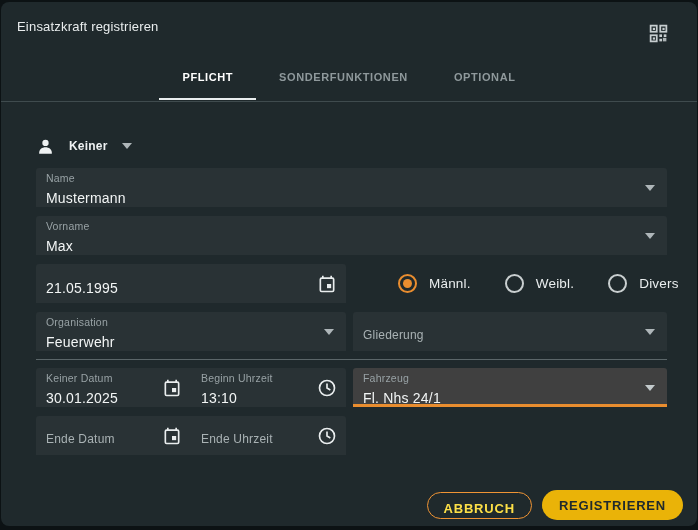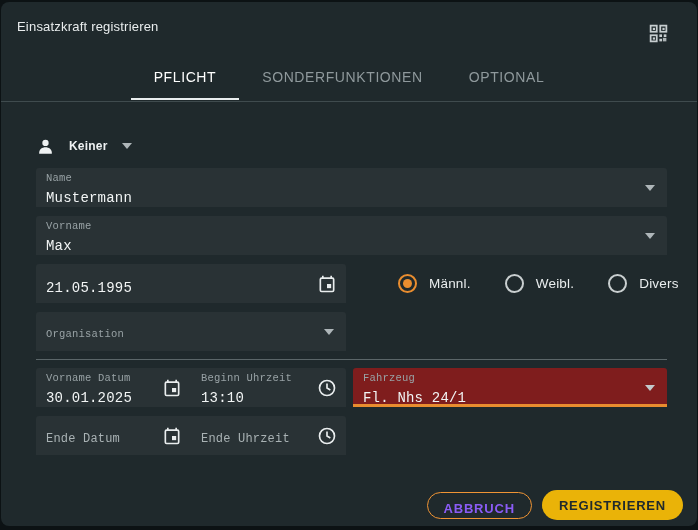--- a/index.html
+++ b/index.html
@@ -4,62 +4,62 @@
 <style>
   html,body{margin:0;padding:0;background:#0c1214;width:698px;height:530px;overflow:hidden;
     font-family:"Liberation Sans", sans-serif;}
   .dialog{position:absolute;top:2px;left:1px;right:1px;bottom:4px;background:#1f292c;
     border-radius:8px;overflow:hidden;}
   
   .hdr-title{position:absolute;top:17px;left:16px;font-size:13px;color:#e9edee;letter-spacing:.2px;}
   .qr-icon{position:absolute;top:21px;right:28px;width:21px;height:21px;cursor:pointer;}
   
   .tabs{position:absolute;top:52px;left:0;right:0;height:46px;display:flex;justify-content:center;align-items:stretch;}
-  .tab{display:flex;align-items:center;justify-content:flex-end;padding:0 23px;font-size:14px;font-weight:normal;
+  .tab{display:flex;align-items:center;justify-content:flex-end;padding:0 23px;font-size:11px;font-weight:bold;
     letter-spacing:.6px;color:#8f999c;position:relative;cursor:pointer;}
   .tab.active{color:#ffffff;}
   .tab.active::after{content:"";position:absolute;left:0;right:0;bottom:0;height:2px;background:#e9edee;}
   .hdr-divider{position:absolute;top:99px;left:0;right:0;height:1px;background:#3f4b4e;}
   
   .body{position:absolute;top:100px;left:0;right:0;bottom:0;padding:0 30px 0 35px;}
   .keiner-row{margin-top:31px;height:26px;display:flex;align-items:center;gap:14px;cursor:pointer;width:130px;}
   .keiner-label{font-size:12px;font-weight:bold;color:#eef1f2;letter-spacing:.2px;}
   .caret{width:10px;height:6px;flex:0 0 auto;}
   
   .row{display:flex;gap:7px;margin-top:9px;}
   .field{background:#293235;height:39px;border-radius:3px 3px 0 0;display:flex;align-items:center;
     position:relative;cursor:text;overflow:hidden;}
   .grow{flex:1;}
   .w310{width:310px;flex:0 0 310px;}
-  .f-inner{flex:1;padding:4px 0 0 10px;min-width:0;font-family:Liberation Mono, monospace;}
+  .f-inner{flex:1;padding:4px 0 0 10px;min-width:0;}
   .f-label{font-size:10.5px;color:#98a2a5;letter-spacing:.2px;line-height:12px;}
   .f-value{font-size:14px;color:#f2f5f5;letter-spacing:.2px;line-height:18px;margin-top:5px;white-space:nowrap;}
   .field.empty .f-label{font-size:12px;color:#a9b2b4;margin-top:3px;}
   .field .caret{margin-right:12px;}
   .f-icon{width:20px;height:20px;margin-right:9px;flex:0 0 auto;cursor:pointer;}
   .subgroup{display:flex;background:#293235;border-radius:3px 3px 0 0;}
   .subgroup .field{background:transparent;width:155px;flex:0 0 155px;}
-  .field.focused{background:#7f1d1d;}
+  .field.focused{background:#404040;}
   .field.focused::after{content:"";position:absolute;left:0;right:0;bottom:0;height:3px;background:#e98d2f;}
   
   .mid-divider{margin-top:8px;height:1px;background:#5b6669;}
   
   .radio-area{flex:1;display:flex;align-items:center;padding-left:38px;gap:27px;}
   .radio{display:flex;align-items:center;gap:12px;cursor:pointer;padding-left:7px;}
   .r-circle{width:15px;height:15px;border:2px solid #c9cfd0;border-radius:50%;display:flex;
     align-items:center;justify-content:center;flex:0 0 auto;}
   .radio.sel .r-circle{border-color:#e98d2f;}
   .r-dot{width:9px;height:9px;border-radius:50%;background:transparent;}
   .radio.sel .r-dot{background:#e98d2f;}
   .r-label{font-size:13.5px;color:#e9edee;letter-spacing:.2px;}
   
   .actions{position:absolute;right:14px;bottom:6px;display:flex;align-items:center;gap:10px;}
   .btn{border-radius:16px;font-family:"Liberation Sans",sans-serif;font-size:13px;font-weight:bold;
     letter-spacing:.8px;cursor:pointer;}
-  .btn-outline{background:transparent;border:1.5px solid #ef9434;color:#8b5cf6;height:27px;padding:8px 16px;}
+  .btn-outline{background:transparent;border:1.5px solid #ef9434;color:#fde047;height:27px;padding:8px 16px;}
   .btn-filled{background:#eab308;border:none;color:#202a2d;height:30px;padding:0 17px;}
   svg{display:block;}
 </style>
 </head>
 <body>
 
 <div class="dialog">
 
   <div class="hdr-title">Einsatzkraft registrieren</div>
 
@@ -160,34 +160,43 @@
             </span>
           <span class="r-label">Divers</span>
         </div>
       </div>
     </div>
 
     <div class="row">
       <div class="field w310">
         <div class="f-inner">
           <div class="f-label">Organisation</div>
+          <div class="f-value">Feuerwehr</div>
+        </div>
+        <svg class="caret" viewBox="0 0 10 6">
+          <polygon points="0,0 10,0 5,6" fill="#aeb6b9"></polygon>
+        </svg>
+      </div>
+      <div class="field grow empty">
+        <div class="f-inner">
+          <div class="f-label">Gliederung</div>
         </div>
         <svg class="caret" viewBox="0 0 10 6">
           <polygon points="0,0 10,0 5,6" fill="#aeb6b9"></polygon>
         </svg>
       </div>
     </div>
 
     <div class="mid-divider"></div>
 
     <div class="row" style="margin-top:8px;">
       <div class="subgroup">
         <div class="field">
           <div class="f-inner">
-            <div class="f-label">Vorname Datum</div>
+            <div class="f-label">Keiner Datum</div>
             <div class="f-value">30.01.2025</div>
           </div>
           <svg class="f-icon" viewBox="0 0 24 24">
             <path d="M7 2v3M17 2v3" stroke="#e9edee" stroke-width="2" fill="none"></path>
             <rect x="4" y="5" width="16" height="16" rx="1.5" fill="none" stroke="#e9edee" stroke-width="2"></rect>
             <rect x="12" y="12" width="5" height="5" fill="#e9edee"></rect>
           </svg>
         </div>
         <div class="field">
           <div class="f-inner">

